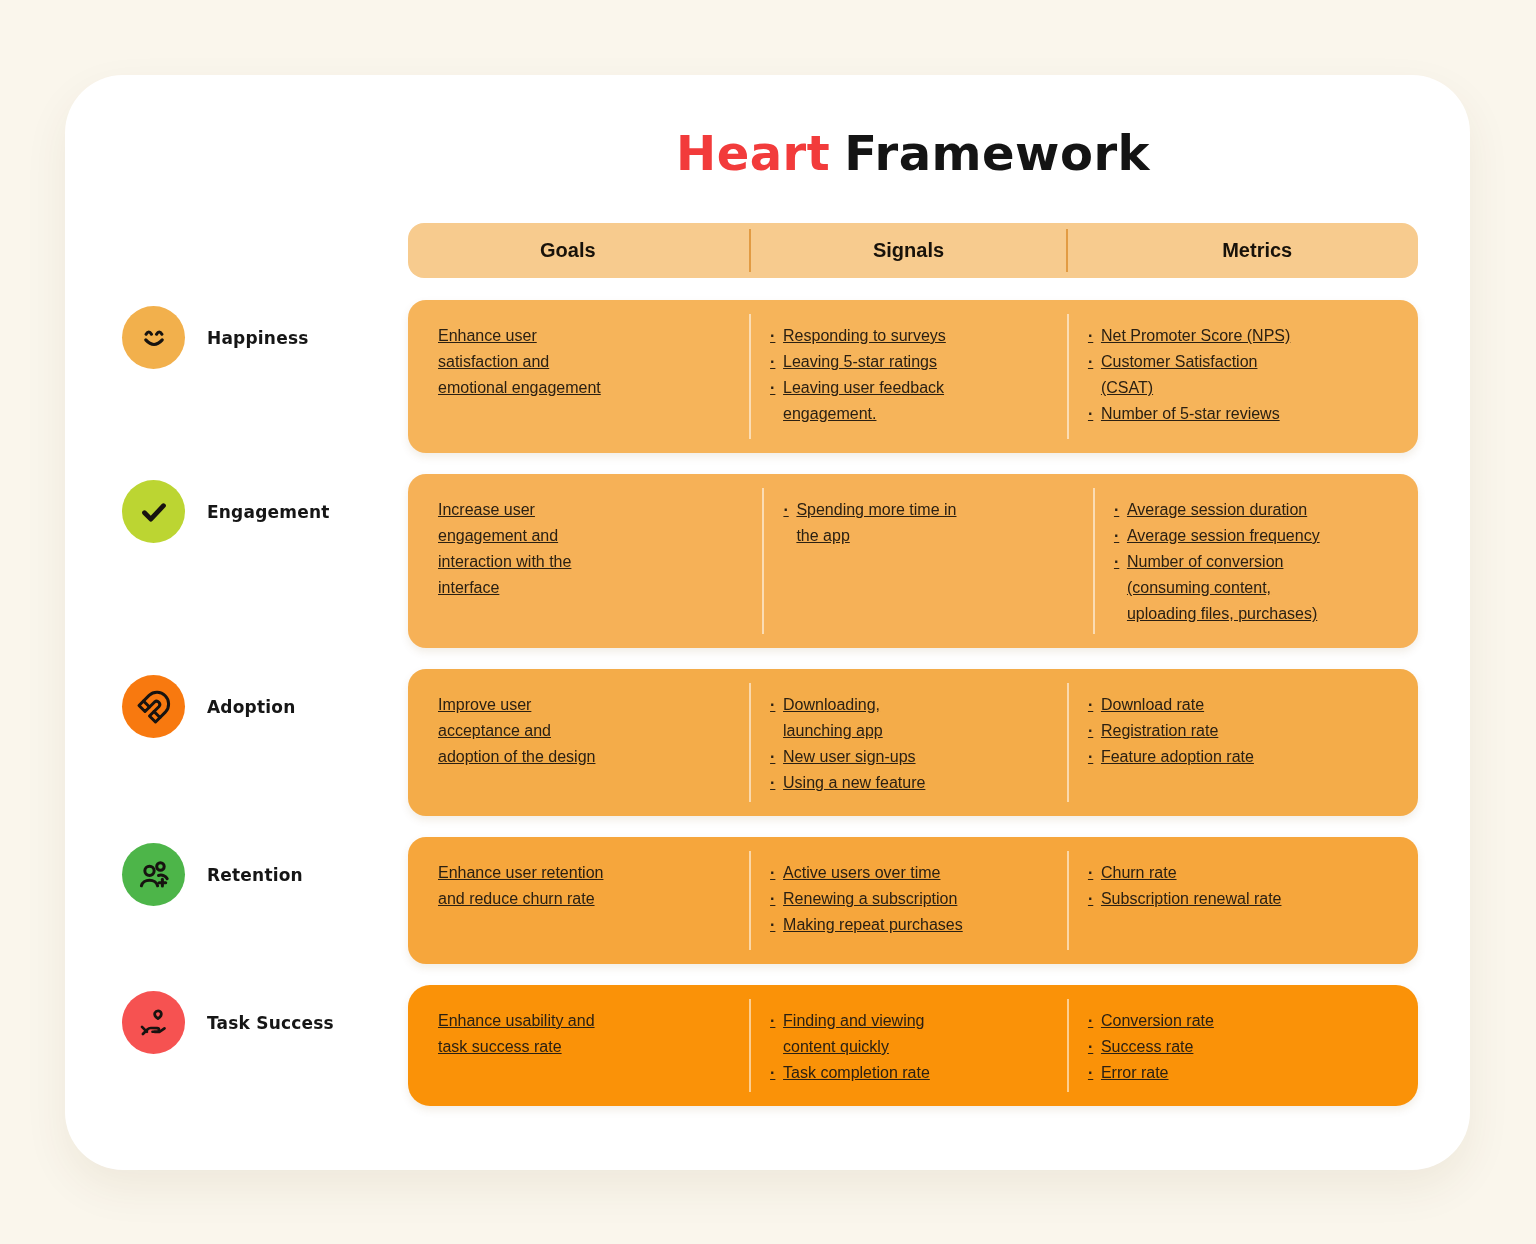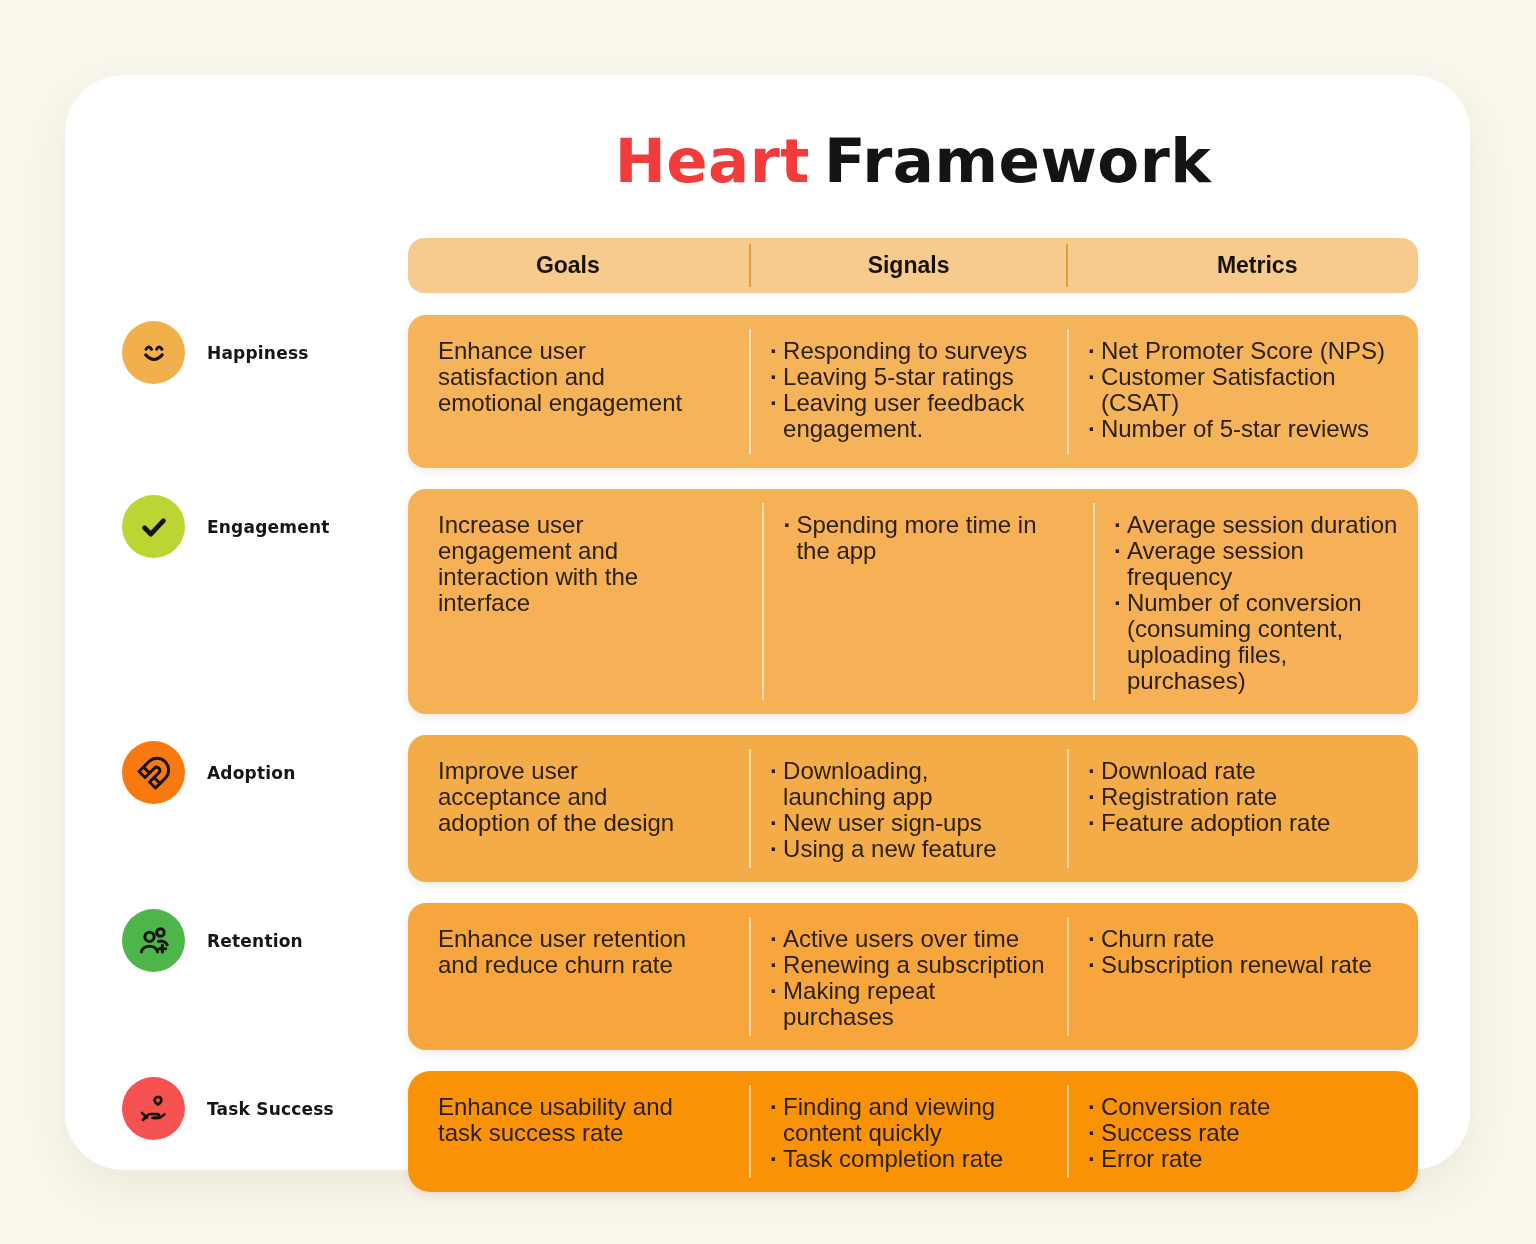--- a/index.html
+++ b/index.html
@@ -20,21 +20,21 @@
     box-shadow: 0 18px 45px rgba(80,60,20,0.07);
     padding: 50px 52px 0 57px;
   }
   .title-wrap {
     margin-left: 286px;
     width: 1010px;
     text-align: center;
     margin-bottom: 42px;
   }
   .title {
-    font-size: 61px;
+    font-size: 48px;
     font-weight: 800;
     letter-spacing: 0.5px;
     color: #141414;
     font-family: "DejaVu Sans", "Liberation Sans", sans-serif;
   }
   .title .t-accent { color: #F23B3B; }
   .title .t-rest { margin-left: 14px; }
 
   .frame-row { display: flex; align-items: stretch; }
 
@@ -48,21 +48,21 @@
     background: #F7CB8E;
     border-radius: 16px;
     display: flex;
   }
   .hcol {
     position: relative;
     display: flex;
     align-items: center;
     justify-content: center;
     font-weight: 700;
-    font-size: 23px;
+    font-size: 20px;
     color: #18120a;
   }
   .hcol:nth-child(2)::before, .hcol:nth-child(3)::before {
     content: "";
     position: absolute;
     left: -1px; top: 6px; bottom: 6px;
     width: 2px;
     background: #E29B43;
   }
   .w-goals   { width: 327px; }
@@ -99,23 +99,24 @@
   .row-card {
     flex: none;
     width: 1010px;
     border-radius: 18px;
     display: flex;
     box-shadow: 0 4px 8px rgba(120,80,10,0.10);
   }
   .cell {
     position: relative;
     padding: 23px 16px 20px 20px;
-    font-size: 24px;
+    font-size: 16px;
     line-height: 26px;
     color: #2b2012;
+    text-decoration: underline;
   }
   .goals-cell { padding-left: 30px; }
   .cell.sep::before {
     content: "";
     position: absolute;
     left: -1px; top: 14px; bottom: 14px;
     width: 2px;
     background: rgba(255,255,255,0.55);
   }
   .goals-text { white-space: pre-line; }

